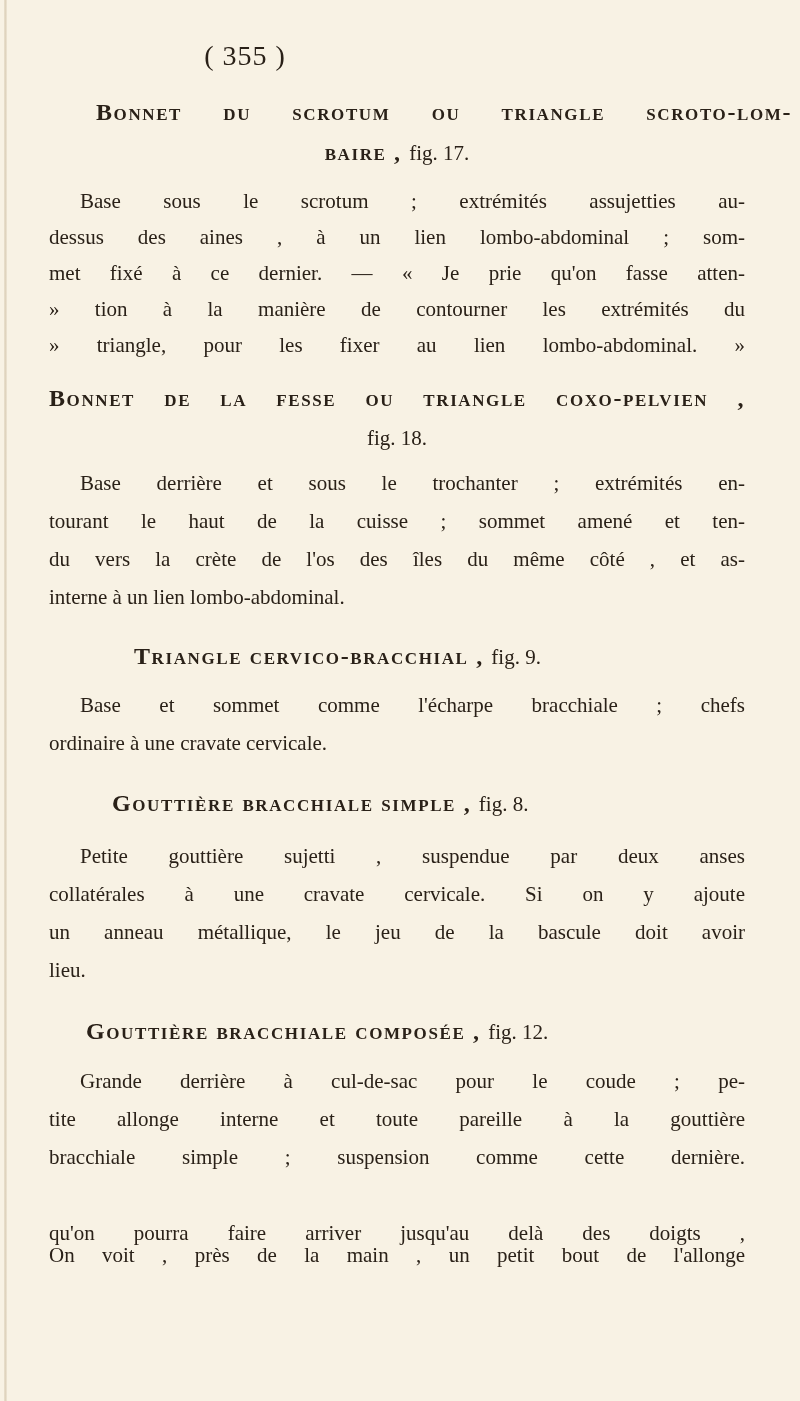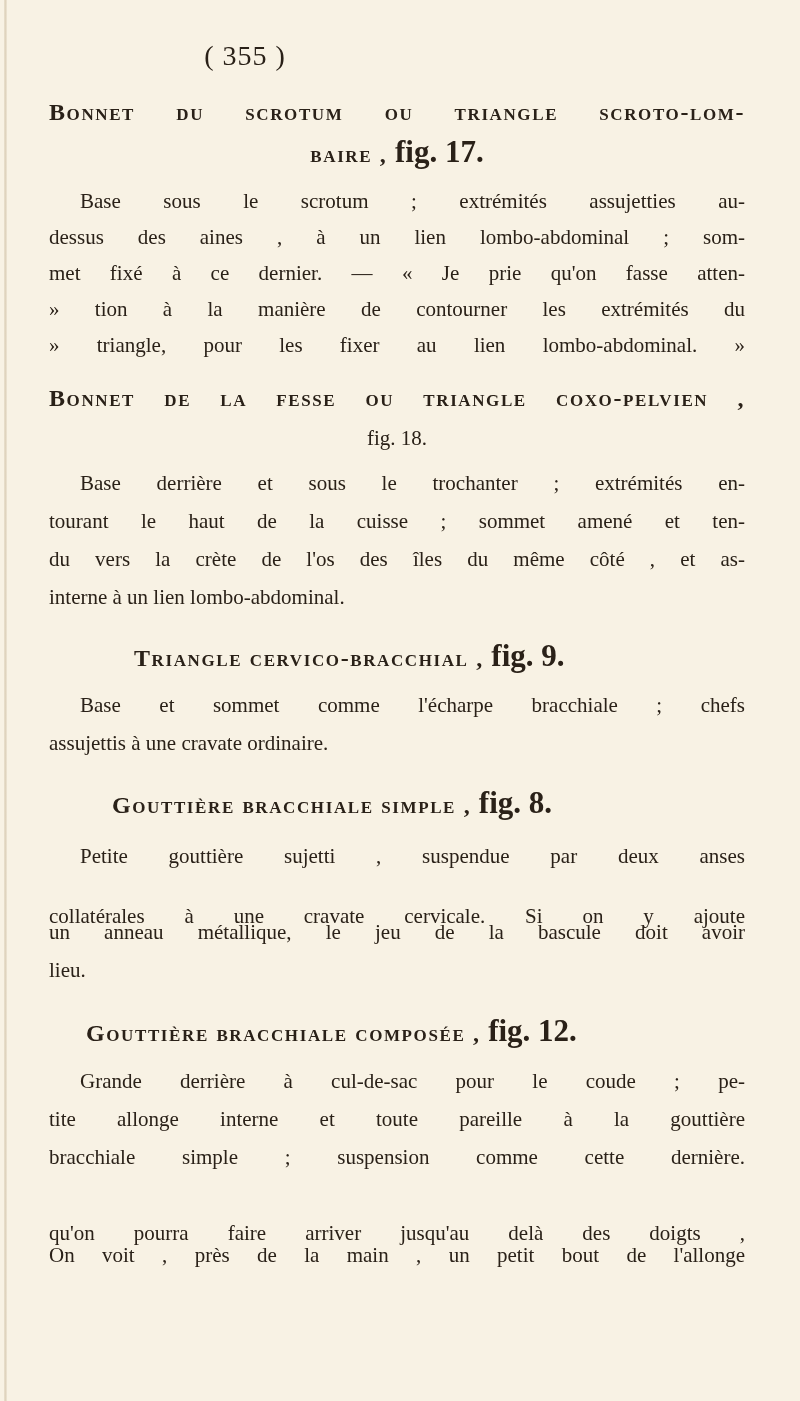--- a/index.html
+++ b/index.html
@@ -28,33 +28,33 @@
     .line {
       position: absolute; left: 0; width: 696px;
       font-size: 21px; line-height: 36px; white-space: nowrap;
     }
     .just { text-align: justify; text-align-last: justify; }
     .indent { padding-left: 31px; box-sizing: border-box; }
     .heading {
       font-variant: small-caps; font-weight: bold; font-size: 24px;
       letter-spacing: 1.6px;
     }
-    .heading .fig { font-variant: normal; font-weight: bold; font-size: 31px; letter-spacing: 0; }
+    .heading .fig { font-variant: normal; font-weight: normal; font-size: 21px; letter-spacing: 0; }
     .center { text-align: center; }
   </style>
 </head>
 <body>
 
 <div class="gutter"></div>
 
 <div class="page-number">( 355 )</div>
 
 <div class="col">
 
-  <div class="line heading just" style="top:94px;">Bonnet du scrotum ou triangle scroto-lom-</div>
+  <div class="line heading just" style="top:94px;margin-left:47px;">Bonnet du scrotum ou triangle scroto-lom-</div>
   <div class="line heading center" style="top:134px;">
     <span>baire ,</span>
     <span class="fig">fig. 17.</span>
   </div>
   <div class="line just indent" style="top:183px;">Base sous le scrotum ; extrémités assujetties au-</div>
   <div class="line just" style="top:219px;">dessus des aines , à un lien lombo-abdominal ; som-</div>
   <div class="line just" style="top:255px;">met fixé à ce dernier. — « Je prie qu'on fasse atten-</div>
   <div class="line just" style="top:291px;">» tion à la manière de contourner les extrémités du</div>
   <div class="line just" style="top:327px;">» triangle, pour les fixer au lien lombo-abdominal. »</div>
 
@@ -63,28 +63,28 @@
   <div class="line just indent" style="top:465px;">Base derrière et sous le trochanter ; extrémités en-</div>
   <div class="line just" style="top:503px;">tourant le haut de la cuisse ; sommet amené et ten-</div>
   <div class="line just" style="top:541px;">du vers la crète de l'os des îles du même côté , et as-</div>
   <div class="line" style="top:579px;">interne à un lien lombo-abdominal.</div>
 
   <div class="line heading" style="top:638px; padding-left:85px;">
     <span>Triangle cervico-bracchial ,</span>
     <span class="fig">fig. 9.</span>
   </div>
   <div class="line just indent" style="top:687px;">Base et sommet comme l'écharpe bracchiale ; chefs</div>
-  <div class="line" style="top:725px;">assujettis à une cravate ordinaire.</div>
+  <div class="line" style="top:725px;">ordinaire à une cravate cervicale.</div>
 
   <div class="line heading" style="top:785px; padding-left:63px;">
     <span>Gouttière bracchiale simple ,</span>
     <span class="fig">fig. 8.</span>
   </div>
   <div class="line just indent" style="top:838px;">Petite gouttière sujetti , suspendue par deux anses</div>
-  <div class="line just" style="top:876px;margin-top:22px;">collatérales à une cravate cervicale. Si on y ajoute</div>
+  <div class="line just" style="top:876px;">collatérales à une cravate cervicale. Si on y ajoute</div>
   <div class="line just" style="top:914px;">un anneau métallique, le jeu de la bascule doit avoir</div>
   <div class="line" style="top:952px;">lieu.</div>
 
   <div class="line heading" style="top:1013px; padding-left:37px;">
     <span>Gouttière bracchiale composée ,</span>
     <span class="fig">fig. 12.</span>
   </div>
   <div class="line just indent" style="top:1063px;">Grande derrière à cul-de-sac pour le coude ; pe-</div>
   <div class="line just" style="top:1101px;">tite allonge interne et toute pareille à la gouttière</div>
   <div class="line just" style="top:1139px;">bracchiale simple ; suspension comme cette dernière.</div>

